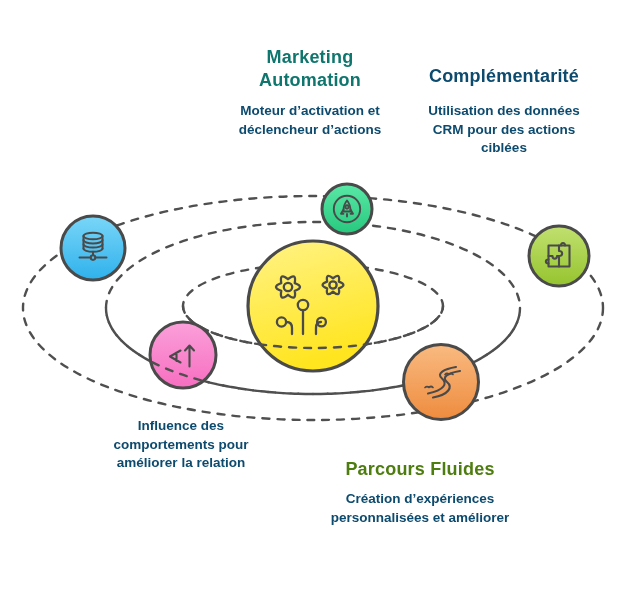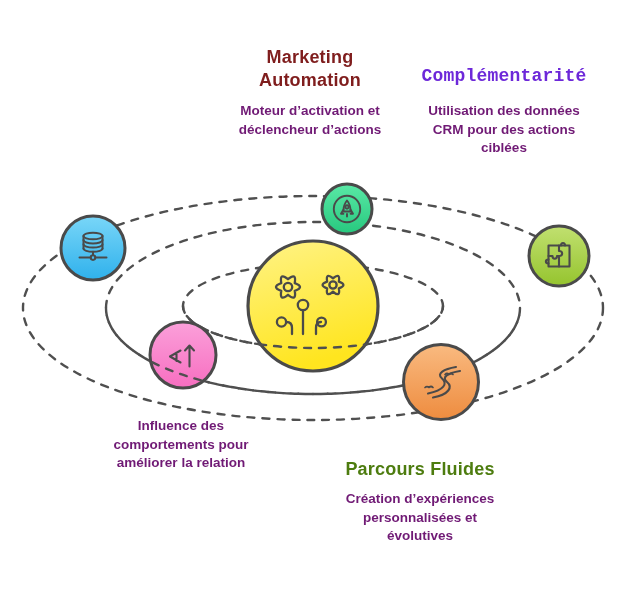--- a/index.html
+++ b/index.html
@@ -3,29 +3,29 @@
 <meta charset="utf-8">
 <style>
   html,body{margin:0;padding:0;background:#ffffff;}
   .stage{
     position:relative;width:624px;height:594px;background:#ffffff;overflow:hidden;
     font-family:"Liberation Sans", sans-serif;
   }
   .stage svg{position:absolute;left:0;top:0;}
   .label-block{position:absolute;text-align:center;}
   .label-title{font-weight:bold;font-size:18px;line-height:23px;letter-spacing:.2px;}
-  .label-desc{font-weight:bold;font-size:13.5px;line-height:18.5px;color:#701a75;}
+  .label-desc{font-weight:bold;font-size:13.5px;line-height:18.5px;color:#0c4a6e;}
   .crm-block{left:31px;top:82px;width:176px;}
   .crm-block .label-title{color:#4a7bf7;}
   .crm-block .label-desc{margin-top:13px;}
   .marketing-block{left:225px;top:46px;width:170px;}
-  .marketing-block .label-title{color:#7f1d1d;}
+  .marketing-block .label-title{color:#0f766e;}
   .marketing-block .label-desc{margin-top:10px;}
   .comp-block{left:414px;top:65px;width:180px;}
-  .comp-block .label-title{color:#6d28d9;font-family:Liberation Mono, monospace;}
+  .comp-block .label-title{color:#0c4a6e;}
   .comp-block .label-desc{margin-top:14px;}
   .logique-block{left:96px;top:403px;width:170px;}
   .logique-block .label-title{color:#fb50ae;}
   .logique-block .label-desc{margin-top:14px;}
   .parcours-block{left:330px;top:458px;width:180px;}
   .parcours-block .label-title{color:#4d7c0f;}
   .parcours-block .label-desc{margin-top:9px;}
 </style>
 </head>
 <body>
@@ -157,16 +157,16 @@
     <div class="label-title">Complémentarité</div>
     <div class="label-desc">Utilisation des données CRM pour des actions ciblées</div>
   </div>
 
   <div class="label-block logique-block">
     <div class="label-desc">Influence des comportements pour améliorer la relation</div>
   </div>
 
   <div class="label-block parcours-block">
     <div class="label-title">Parcours Fluides</div>
-    <div class="label-desc">Création d’expériences personnalisées et évolutives</div>
+    <div class="label-desc">Création d’expériences personnalisées et améliorer</div>
   </div>
 
 </div>
 
 </body></html>

